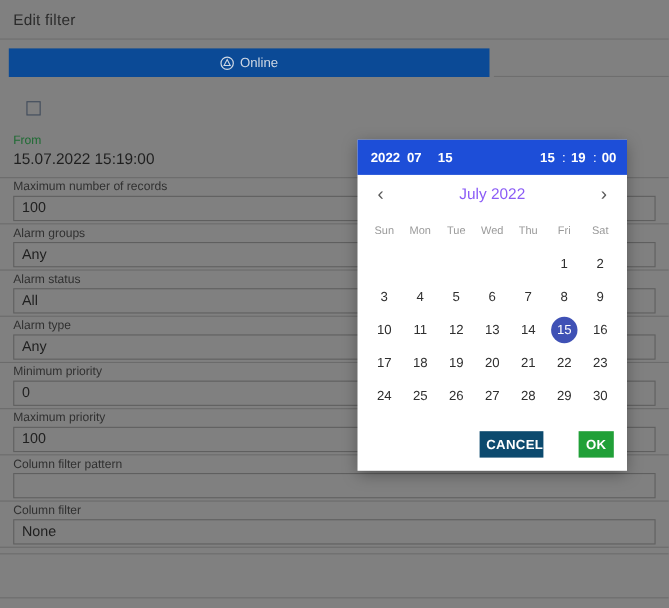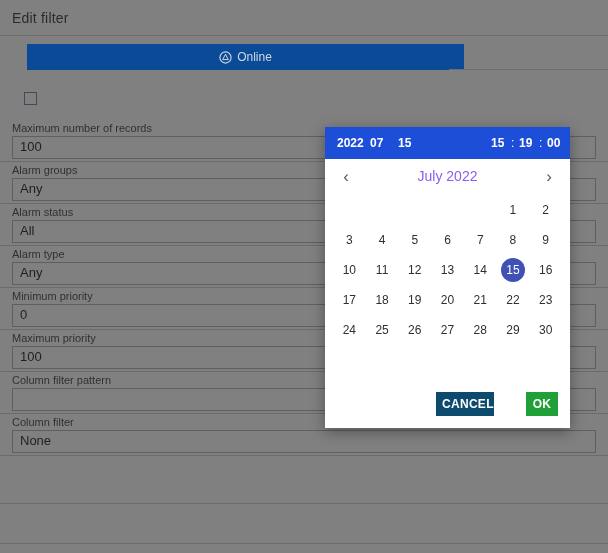--- a/index.html
+++ b/index.html
@@ -40,21 +40,21 @@
 
   
   .tabstrip {
     position: absolute;
     left: 0; top: 44px;
     width: 608px;
     height: 28px;
   }
   .tab-online {
     position: absolute;
-    left: 27px; top: 0;
+    left: 8px; top: 0;
     width: 437px;
     height: 26px;
     background: #0b4a96;
     color: #cfd8e4;
     font-size: 12px;
     display: flex;
     align-items: center;
     justify-content: center;
     gap: 5px;
     box-sizing: border-box;
@@ -306,20 +306,25 @@
     </div>
     <div class="tab-rest"></div>
   </div>
 
   <div class="cbrow">
     <div class="cbox"></div>
   </div>
 
   <div class="fields" id="fields-host">
       <div class="field">
+        <div class="flabel green">From</div>
+        <div class="fvalue big">15.07.2022 15:19:00</div>
+        <div class="underline"></div>
+      </div>
+      <div class="field">
         <div class="flabel">Maximum number of records</div>
         <div class="fbox"></div>
         <div class="fvalue">100</div>
         <div class="underline"></div>
       </div>
       <div class="field">
         <div class="flabel">Alarm groups</div>
         <div class="fbox"></div>
         <div class="fvalue">Any</div>
         <div class="underline"></div>
@@ -379,20 +384,29 @@
     </div>
 
     <div class="dt-nav">
       <div class="arrow prev">‹</div>
       <div class="monthtitle">July 2022</div>
       <div class="arrow next">›</div>
     </div>
 
     <div class="dt-grid" id="calendar-host">
         <div class="dt-row">
+          <div class="dt-cell dow">Sun</div>
+          <div class="dt-cell dow">Mon</div>
+          <div class="dt-cell dow">Tue</div>
+          <div class="dt-cell dow">Wed</div>
+          <div class="dt-cell dow">Thu</div>
+          <div class="dt-cell dow">Fri</div>
+          <div class="dt-cell dow">Sat</div>
+        </div>
+        <div class="dt-row">
           <div class="dt-cell empty">
             <span class="daynum"></span>
           </div>
           <div class="dt-cell empty">
             <span class="daynum"></span>
           </div>
           <div class="dt-cell empty">
             <span class="daynum"></span>
           </div>
           <div class="dt-cell empty">

